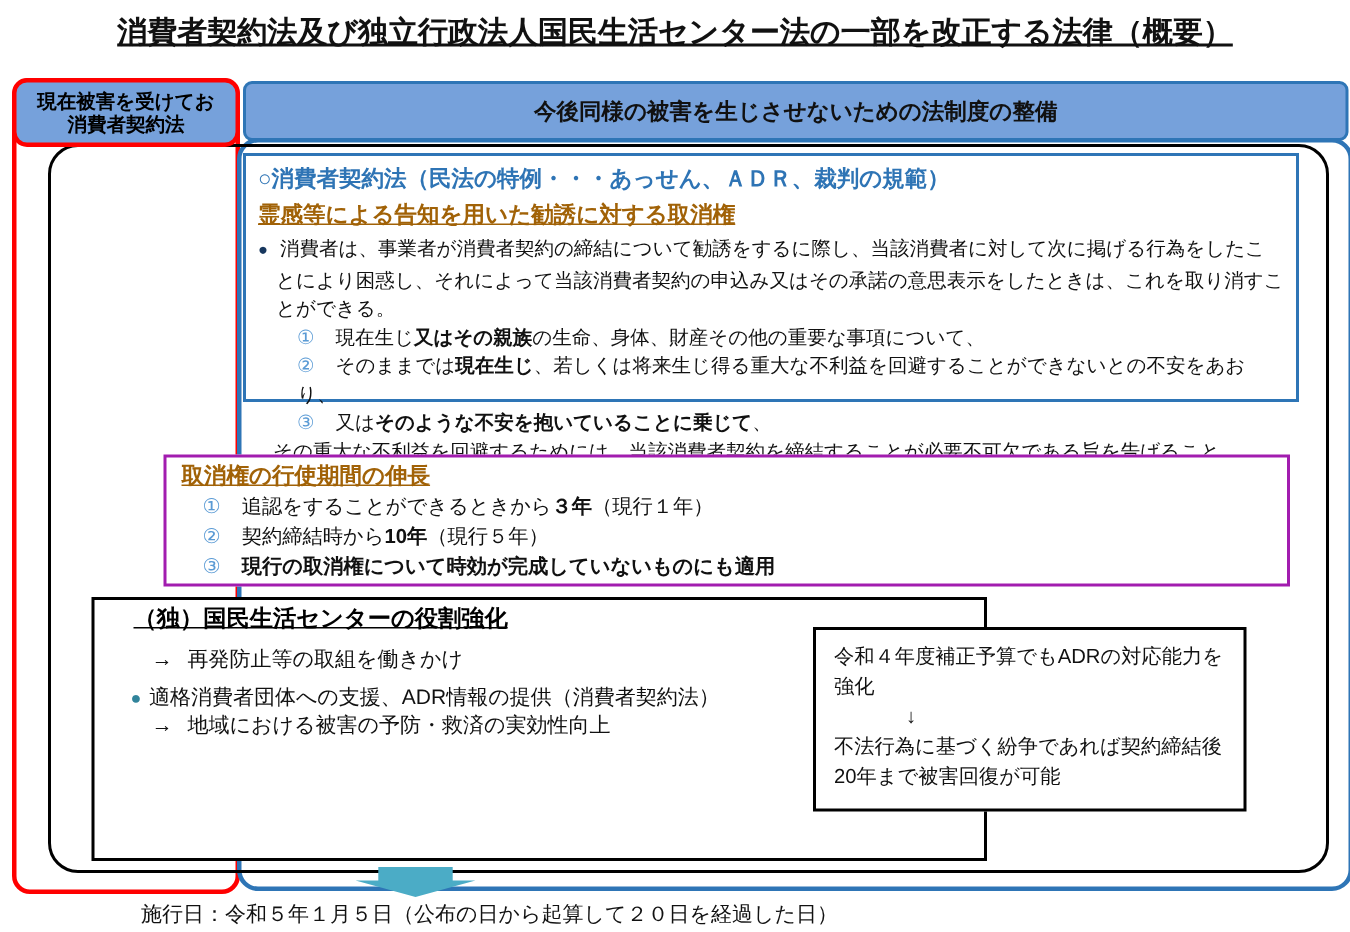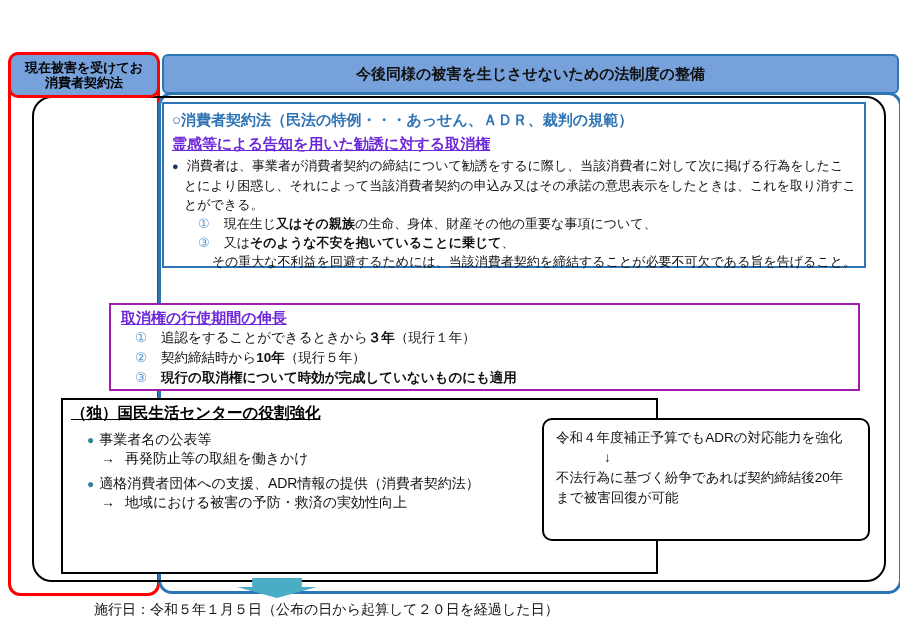--- a/index.html
+++ b/index.html
@@ -38,100 +38,101 @@
     background:#76A1DB;border:2.5px solid #2E75B6;border-radius:6px;
     display:flex;justify-content:center;align-items:center;
     font-size:15px;font-weight:bold;color:#111;z-index:3;
   }
   
   .cc-box{
     left:162px;top:102px;width:704px;height:166px;background:#fff;
     border:2px solid #2E75B6;z-index:4;padding:3px 8px;box-sizing:border-box;
   }
   .h-blue{font-size:15px;line-height:21px;font-weight:bold;color:#2E74B5;margin-top:2px;}
-  .h-ul{font-size:15px;line-height:21px;font-weight:bold;color:#6d28d9;text-decoration:underline;margin-top:3px;}
+  .h-ul{font-size:15px;line-height:21px;font-weight:bold;color:#a16207;text-decoration:underline;margin-top:3px;}
   .lead{font-size:13px;line-height:19px;margin-top:2px;padding-left:12px;text-indent:-12px;}
   .blt{color:#17375E;margin-right:8px;font-size:11px;}
   .numline{font-size:13px;line-height:19px;margin-left:26px;}
   .circ{color:#5B9BD5;margin-right:14px;}
   .b{font-weight:bold;}
-  .closing{font-size:13px;line-height:19px;margin-left:10px;text-align:right;}
+  .closing{font-size:13px;line-height:19px;margin-left:10px;}
   
   .ext-box{
     left:109px;top:303px;width:751px;height:88px;background:#fff;
     border:2px solid #a21caf;z-index:5;padding:2px 10px;box-sizing:border-box;
   }
   .ext-box .h-ul{margin-top:1px;font-size:15px;line-height:20px;}
   .ext-box .numline{font-size:13.5px;line-height:20px;margin-left:14px;}
   
   .center-box{
     left:61px;top:398px;width:597px;height:176px;background:#fff;
     border:2px solid #000;z-index:5;padding:2px 8px;box-sizing:border-box;
   }
   .center-box .h-blue{font-size:15.5px;line-height:21px;margin-top:1px;}
-  .h-ul2{font-size:15.5px;line-height:21px;font-weight:bold;color:#000;text-decoration:underline;}
+  .h-ul2{font-size:15.5px;line-height:21px;font-weight:bold;color:#000;text-decoration:underline;margin-left:18px;}
   .cgroup{margin-top:7px;}
   .cmain{font-size:14px;line-height:18px;padding-left:16px;}
   .blt2{color:#31849B;margin-right:5px;font-size:12px;}
   .csub{font-size:14px;line-height:18px;padding-left:30px;}
   .arr{margin-right:10px;}
   
   .note-box{
-    left:542px;top:418px;width:328px;height:123px;background:#fff;
-    border:2px solid #000;border-radius:10px;z-index:6;
+    left:542px;top:418px;width:289px;height:123px;background:#fff;
+    border:2px solid #000;border-radius:0;z-index:6;
     padding:8px 12px;box-sizing:border-box;font-size:13.5px;line-height:20px;
   }
   .darr{margin-left:48px;line-height:20px;}
   
   .big-arrow{
     left:237px;top:578px;width:80px;height:20px;background:#4BACC6;z-index:9;
     -webkit-clip-path:polygon(19% 0,81% 0,81% 45%,100% 45%,50% 100%,0 45%,19% 45%);
     clip-path:polygon(19% 0,81% 0,81% 45%,100% 45%,50% 100%,0 45%,19% 45%);
   }
   
   .footer{left:94px;top:601px;font-size:14px;color:#111;}
 </style>
 </head>
 <body>
 
 <div id="canvas">
 
+  <div class="abs title">消費者契約法及び独立行政法人国民生活センター法の一部を改正する法律（概要）</div>
 
   <div class="abs red-panel"></div>
 
   <div class="abs red-header">
     <div>現在被害を受けてお</div>
     <div>消費者契約法</div>
   </div>
 
   <div class="abs blue-outer"></div>
   <div class="abs black-rect"></div>
 
   <div class="abs main-header">今後同様の被害を生じさせないための法制度の整備</div>
 
   <div class="abs cc-box">
     <div class="h-blue">○消費者契約法（民法の特例・・・あっせん、ＡＤＲ、裁判の規範）</div>
     <div class="h-ul">霊感等による告知を用いた勧誘に対する取消権</div>
     <div class="lead"><span class="blt">●</span><span>消費者は、事業者が消費者契約の締結について勧誘をするに際し、当該消費者に対して次に掲げる行為をしたことにより困惑し、それによって当該消費者契約の申込み又はその承諾の意思表示をしたときは、これを取り消すことができる。</span></div>
     <div class="numline"><span class="circ">①</span><span>現在生じ</span><span class="b">又はその親族</span><span>の生命、身体、財産その他の重要な事項について、</span></div>
+    <div class="numline"><span class="circ">②</span><span>そのままでは</span><span class="b">現在生じ</span><span>、若しくは将来生じ得る重大な不利益を回避することができないとの不安をあおり、</span></div>
     <div class="numline"><span class="circ">③</span><span>又は</span><span class="b">そのような不安を抱いていることに乗じて</span><span>、</span></div>
     <div class="closing">その重大な不利益を回避するためには、当該消費者契約を締結することが必要不可欠である旨を告げること。</div>
   </div>
 
   <div class="abs ext-box">
     <div class="h-ul">取消権の行使期間の伸長</div>
     <div class="numline"><span class="circ">①</span><span>追認をすることができるときから</span><span class="b">３年</span><span>（現行１年）</span></div>
     <div class="numline"><span class="circ">②</span><span>契約締結時から</span><span class="b">10年</span><span>（現行５年）</span></div>
     <div class="numline"><span class="circ">③</span><span></span><span class="b">現行の取消権について時効が完成していないものにも適用</span><span></span></div>
   </div>
 
   <div class="abs center-box">
     <div class="h-ul2">（独）国民生活センターの役割強化</div>
     <div class="cgroup">
-      <div class="cmain"><span class="blt2">●</span><span>事業者名の公表等</span></div>
       <div class="csub"><span class="arr">→</span><span>再発防止等の取組を働きかけ</span></div>
     </div>
     <div class="cgroup">
       <div class="cmain"><span class="blt2">●</span><span>適格消費者団体への支援、ADR情報の提供（消費者契約法）</span></div>
       <div class="csub"><span class="arr">→</span><span>地域における被害の予防・救済の実効性向上</span></div>
     </div>
   </div>
 
   <div class="abs note-box">
     <div>令和４年度補正予算でもADRの対応能力を強化</div>

